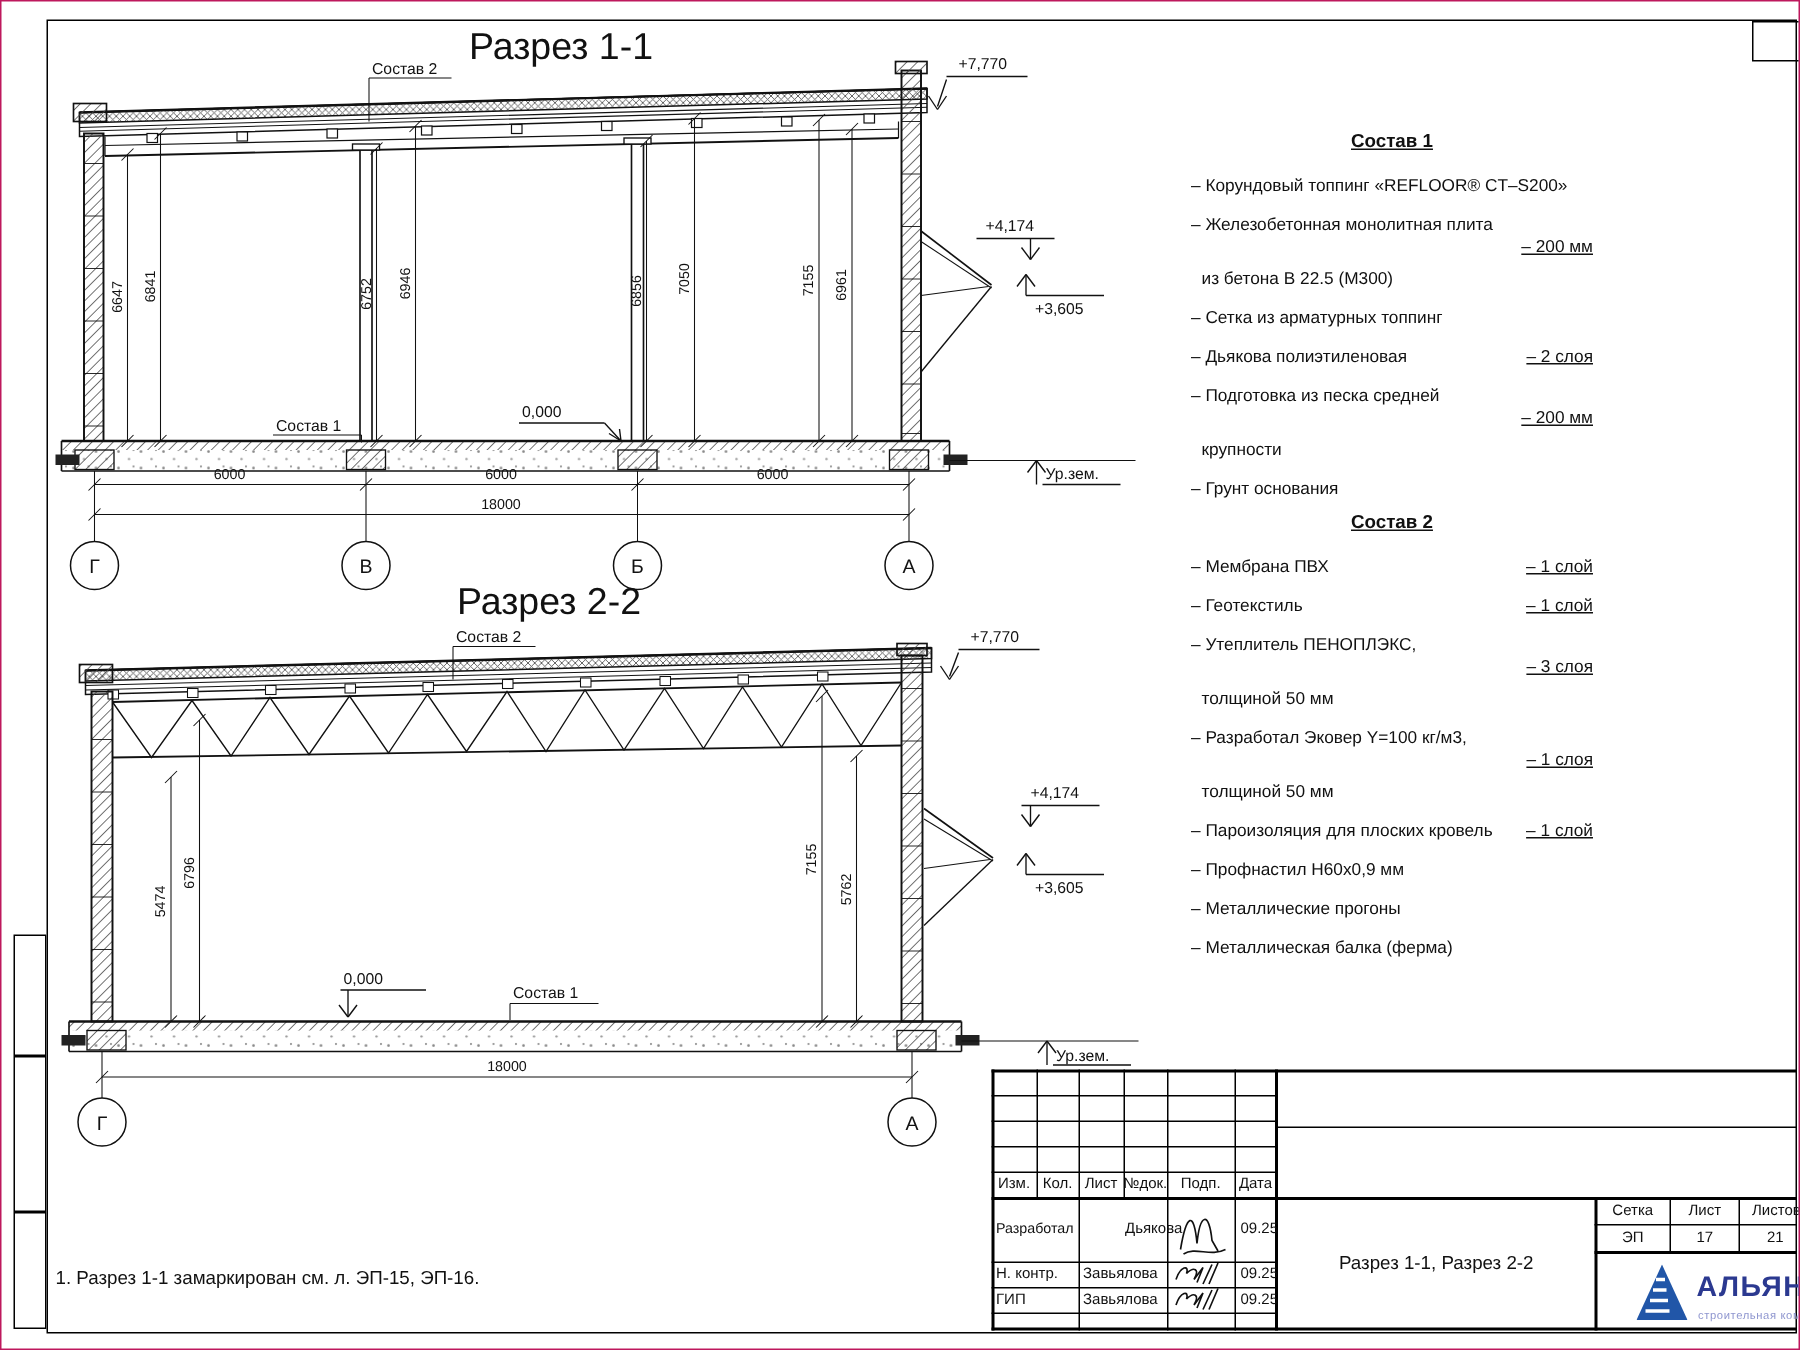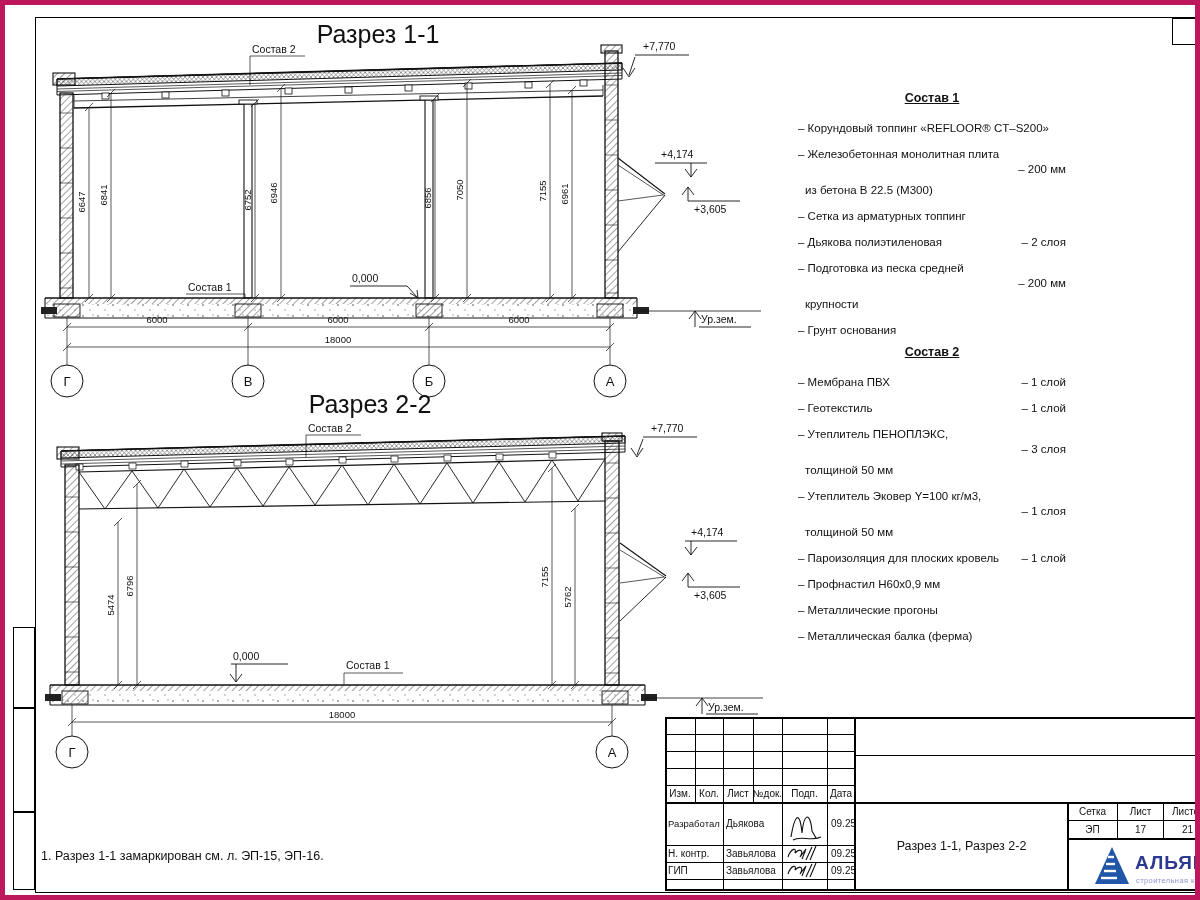--- a/index.html
+++ b/index.html
@@ -1,31 +1,31 @@
 <!DOCTYPE html>
 <html><head>
 <meta charset="utf-8">
 <style>
   html,body{margin:0;padding:0;background:#e8e8e8;}
   .sheet{position:relative;width:1200px;height:900px;background:#ffffff;overflow:hidden;
-         border:5px solid #be185d;box-sizing:border-box;
+         border:1px solid #be185d;box-sizing:border-box;
          font-family:"Liberation Sans",sans-serif;color:#111;}
   .frame{position:absolute;left:30px;top:12px;width:1167px;height:876px;
          border:1.6px solid #000;box-sizing:border-box;}
   .corner-box{position:absolute;left:1167px;top:13px;width:33px;height:27px;border:1.2px solid #000;box-sizing:border-box;}
   .stamp-box{position:absolute;border:1.2px solid #000;box-sizing:border-box;background:#fff;}
   svg text{font-family:"Liberation Sans",sans-serif;fill:#111;}
   .drawing{position:absolute;left:0;top:0;}
   
   .sostav{position:absolute;width:268px;font-size:11.5px;line-height:15px;}
   .sostav .s-title{text-align:center;font-size:12.5px;font-weight:600;text-decoration:underline;margin-bottom:15px;}
   .s-item{margin-bottom:11px;}
   .s-row{display:flex;justify-content:space-between;}
   .s-row .l2{padding-left:7px;margin-top:21px;}
-  .s-val{white-space:nowrap;padding-left:8px;}
+  .s-val{white-space:nowrap;padding-left:8px;text-decoration:underline;}
   
   .notes{position:absolute;left:36px;top:842px;font-size:12.5px;line-height:19px;white-space:nowrap;}
   
   .tb-line{position:absolute;background:#000;}
   .tb-text{position:absolute;display:flex;align-items:center;justify-content:center;
            font-size:10px;white-space:nowrap;overflow:hidden;}
   .tb-left{justify-content:flex-start;padding-left:3px;box-sizing:border-box;}
   .docname{font-size:12.5px;}
   .brand-name{font-size:19px;font-weight:700;letter-spacing:1px;}
   .brand-sub{font-size:7.5px;letter-spacing:.4px;}
@@ -435,21 +435,21 @@
       <div class="s-row">
           <span>– Утеплитель ПЕНОПЛЭКС,</span>
         </div>
       <div class="s-row">
           <span class="l2">толщиной 50 мм</span>
           <span class="s-val">– 3 слоя</span>
         </div>
     </div>
     <div class="s-item">
       <div class="s-row">
-          <span>– Утеплитель Эковер Y=100 кг/м3,</span>
+          <span>– Разработал Эковер Y=100 кг/м3,</span>
         </div>
       <div class="s-row">
           <span class="l2">толщиной 50 мм</span>
           <span class="s-val">– 1 слоя</span>
         </div>
     </div>
     <div class="s-item">
       <div class="s-row">
           <span>– Пароизоляция для плоских кровель</span>
           <span class="s-val">– 1 слой</span>
@@ -507,21 +507,21 @@
     <div class="tb-line" style="left:1158px;top:797px;width:1px;height:36px;"></div>
 
     <div class="tb-text" style="left:660px;top:780px;width:30px;height:17px;">Изм.</div>
     <div class="tb-text" style="left:690px;top:780px;width:28px;height:17px;">Кол.</div>
     <div class="tb-text" style="left:718px;top:780px;width:30px;height:17px;">Лист</div>
     <div class="tb-text" style="left:748px;top:780px;width:29px;height:17px;">№док.</div>
     <div class="tb-text" style="left:777px;top:780px;width:45px;height:17px;">Подп.</div>
     <div class="tb-text" style="left:822px;top:780px;width:28px;height:17px;">Дата</div>
 
     <div class="tb-text tb-left" style="left:660px;top:797px;width:58px;height:43px;font-size:9.5px;">Разработал</div>
-    <div class="tb-text tb-left" style="left:718px;top:797px;width:59px;height:43px;">Дьякова</div>
+    <div class="tb-text tb-left" style="left:746px;top:797px;width:59px;height:43px;">Дьякова</div>
     <div class="tb-text tb-left" style="left:823px;top:797px;width:27px;height:43px;">09.25</div>
     <div class="tb-text tb-left" style="left:660px;top:840px;width:58px;height:17px;">Н. контр.</div>
     <div class="tb-text tb-left" style="left:718px;top:840px;width:59px;height:17px;">Завьялова</div>
     <div class="tb-text tb-left" style="left:823px;top:840px;width:27px;height:17px;">09.25</div>
     <div class="tb-text tb-left" style="left:660px;top:857px;width:58px;height:17px;">ГИП</div>
     <div class="tb-text tb-left" style="left:718px;top:857px;width:59px;height:17px;">Завьялова</div>
     <div class="tb-text tb-left" style="left:823px;top:857px;width:27px;height:17px;">09.25</div>
 
     <svg style="position:absolute;left:780px;top:802px;" width="40" height="36">
       <path d="M6,30 C10,6 15,4 17,26 C19,6 25,4 27,24 L31,31 M8,33 C16,28 26,35 36,30" stroke="#111" stroke-width="1.1" fill="none"></path>

